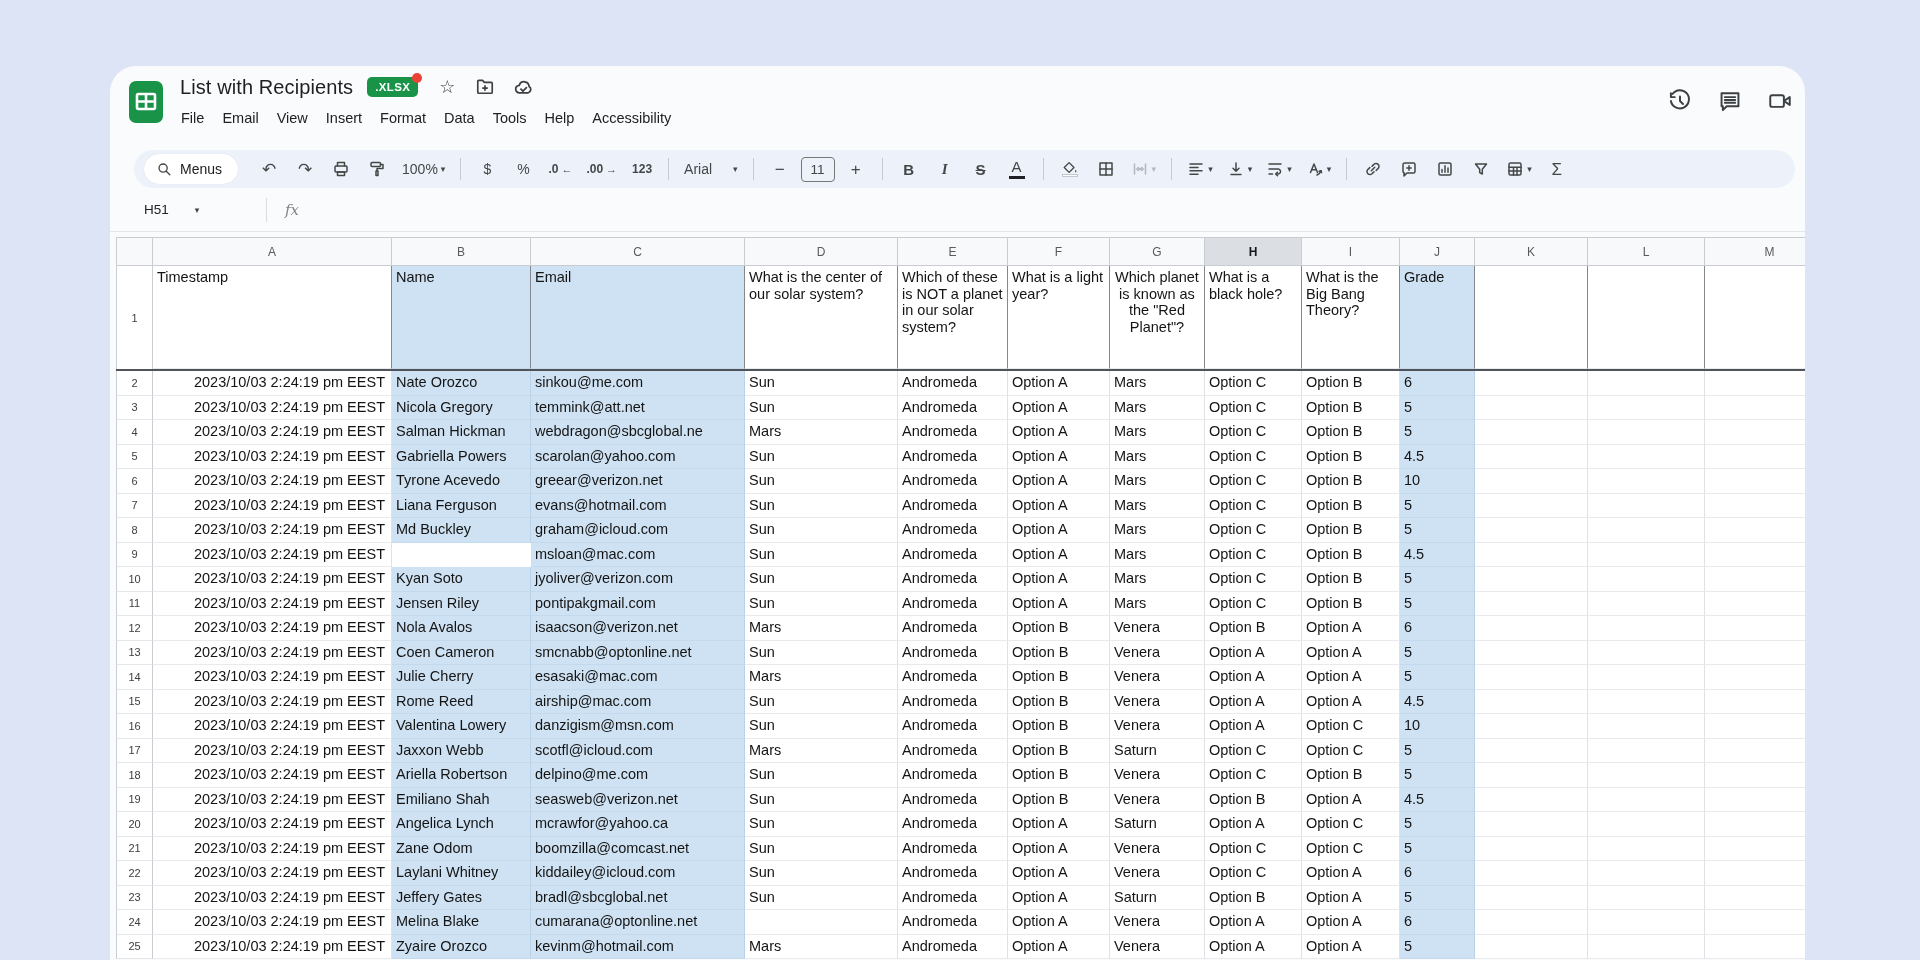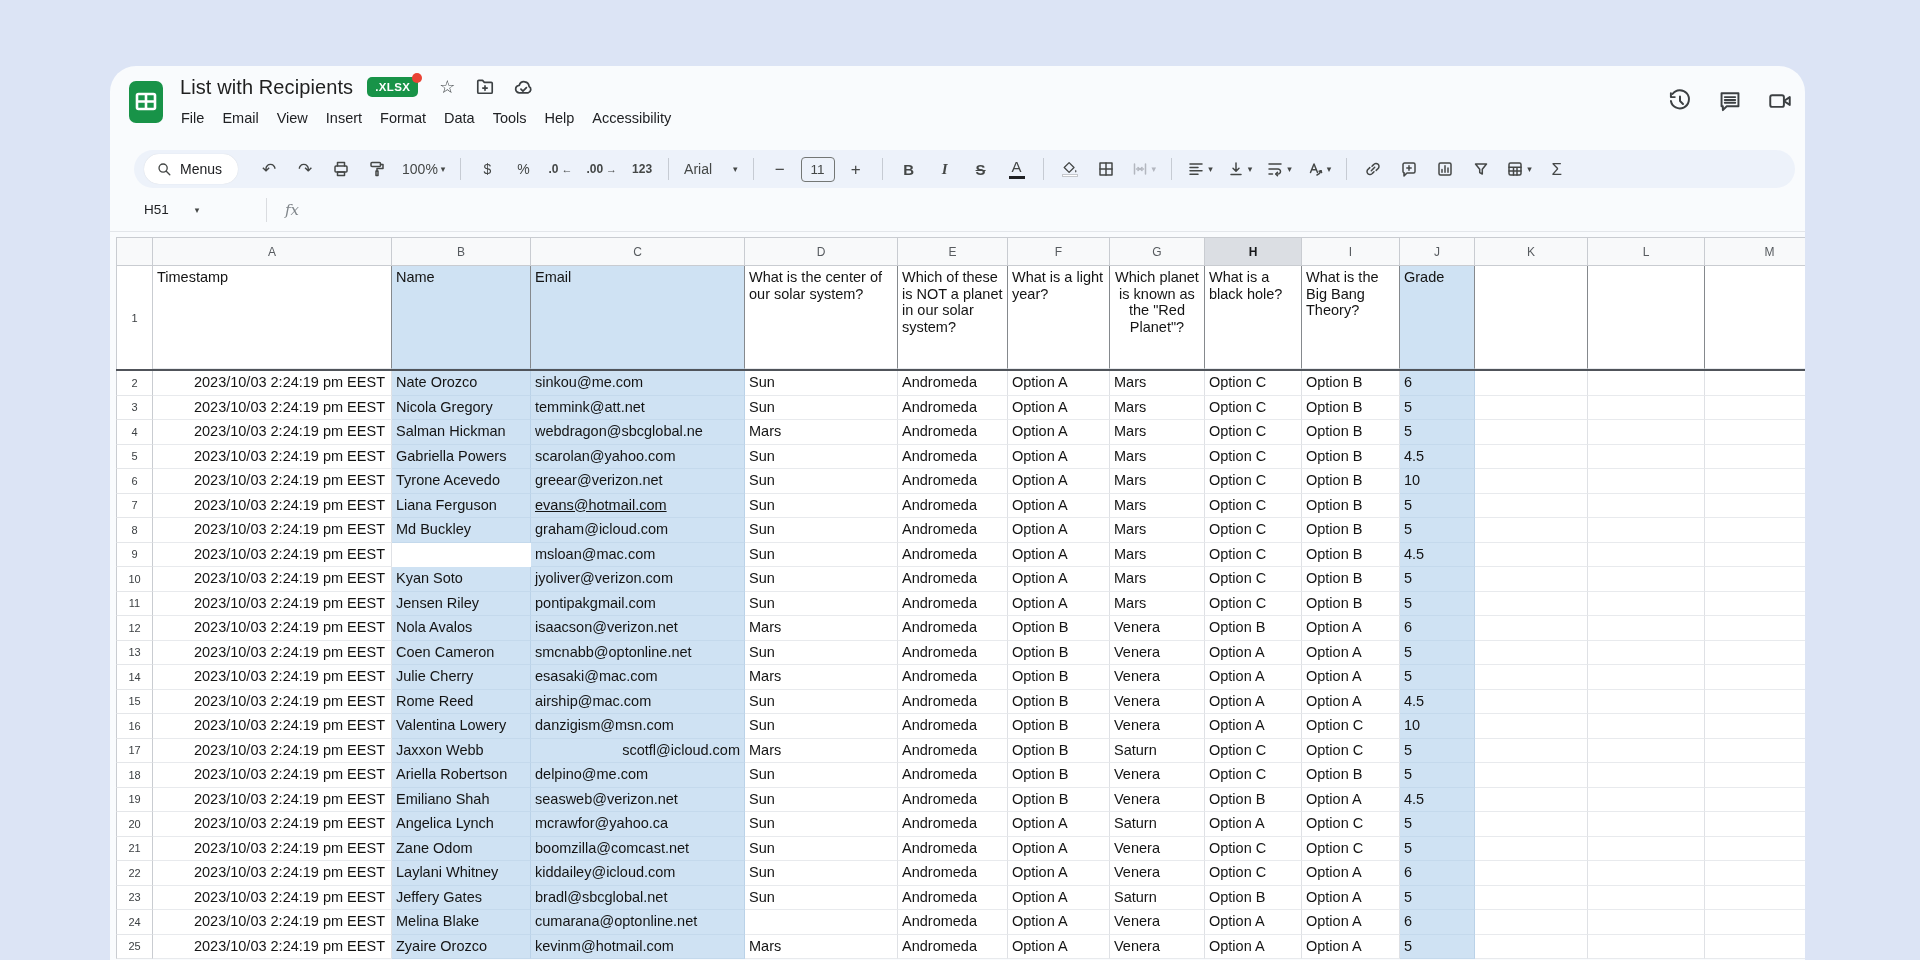--- a/index.html
+++ b/index.html
@@ -445,21 +445,21 @@
           <div class="gc" style="width: 98px;">Option B</div>
           <div class="gc blue" style="width: 75px;">10</div>
           <div class="gc" style="width: 113px;"></div>
           <div class="gc" style="width: 117px;"></div>
           <div class="gc" style="width: 130px;"></div>
         </div>
         <div class="grow">
           <div class="grh">7</div>
           <div class="gc ra" style="width: 239px;">2023/10/03 2:24:19 pm EEST</div>
           <div class="gc blue" style="width: 139px;">Liana Ferguson</div>
-          <div class="gc blue" style="width: 214px; text-decoration: underline;">evans@hotmail.com</div>
+          <div class="gc blue" style="width: 214px;">evans@hotmail.com</div>
           <div class="gc" style="width: 153px;">Sun</div>
           <div class="gc" style="width: 110px;">Andromeda</div>
           <div class="gc" style="width: 102px;">Option A</div>
           <div class="gc" style="width: 95px;">Mars</div>
           <div class="gc" style="width: 97px;">Option C</div>
           <div class="gc" style="width: 98px;">Option B</div>
           <div class="gc blue" style="width: 75px;">5</div>
           <div class="gc" style="width: 113px;"></div>
           <div class="gc" style="width: 117px;"></div>
           <div class="gc" style="width: 130px;"></div>
@@ -605,21 +605,21 @@
           <div class="gc" style="width: 98px;">Option C</div>
           <div class="gc blue" style="width: 75px;">10</div>
           <div class="gc" style="width: 113px;"></div>
           <div class="gc" style="width: 117px;"></div>
           <div class="gc" style="width: 130px;"></div>
         </div>
         <div class="grow">
           <div class="grh">17</div>
           <div class="gc ra" style="width: 239px;">2023/10/03 2:24:19 pm EEST</div>
           <div class="gc blue" style="width: 139px;">Jaxxon Webb</div>
-          <div class="gc blue" style="width: 214px; text-align: right;">scotfl@icloud.com</div>
+          <div class="gc blue" style="width: 214px;">scotfl@icloud.com</div>
           <div class="gc" style="width: 153px;">Mars</div>
           <div class="gc" style="width: 110px;">Andromeda</div>
           <div class="gc" style="width: 102px;">Option B</div>
           <div class="gc" style="width: 95px;">Saturn</div>
           <div class="gc" style="width: 97px;">Option C</div>
           <div class="gc" style="width: 98px;">Option C</div>
           <div class="gc blue" style="width: 75px;">5</div>
           <div class="gc" style="width: 113px;"></div>
           <div class="gc" style="width: 117px;"></div>
           <div class="gc" style="width: 130px;"></div>

